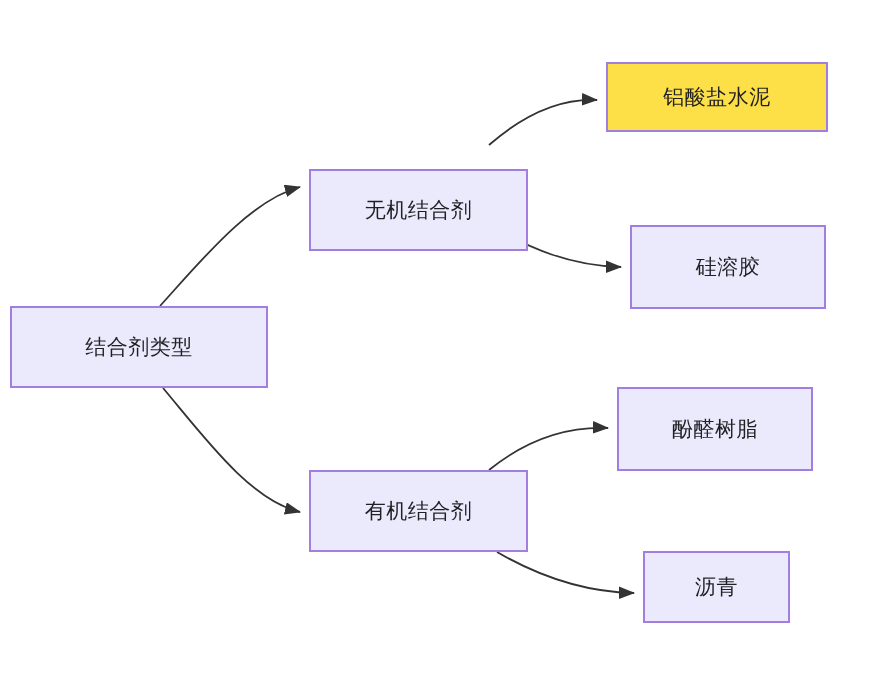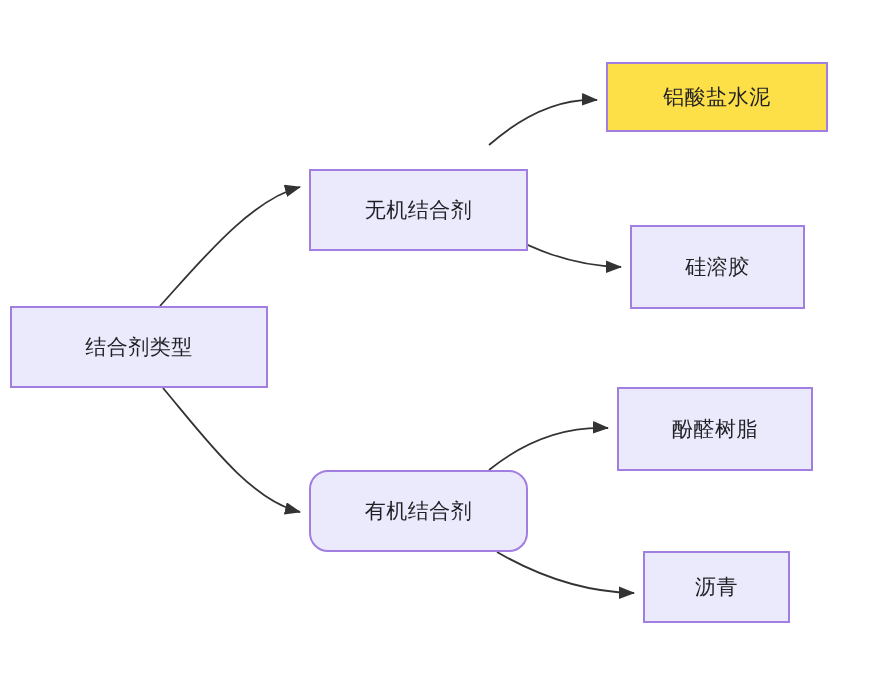--- a/index.html
+++ b/index.html
@@ -62,27 +62,27 @@
       </g>
   </svg>
 
   <div id="nodes-group">
       <div class="node" style="left: 10px; top: 306px; width: 258px; height: 82px; background: rgb(235, 234, 252); border-color: rgb(161, 126, 224); color: rgb(31, 31, 36);">
         <span class="node-label">结合剂类型</span>
       </div>
       <div class="node" style="left: 309px; top: 145px; width: 219px; height: 82px; background: rgb(235, 234, 252); border-color: rgb(161, 126, 224); color: rgb(31, 31, 36); margin-top: 24px;">
         <span class="node-label">无机结合剂</span>
       </div>
-      <div class="node" style="left: 309px; top: 470px; width: 219px; height: 82px; background: rgb(235, 234, 252); border-color: rgb(161, 126, 224); color: rgb(31, 31, 36); border-radius: 19px;">
+      <div class="node" style="left: 309px; top: 470px; width: 219px; height: 82px; background: rgb(235, 234, 252); border-color: rgb(161, 126, 224); color: rgb(31, 31, 36);">
         <span class="node-label">有机结合剂</span>
       </div>
       <div class="node" style="left: 606px; top: 62px; width: 222px; height: 70px; background: #fde047; border-color: rgb(161, 126, 224); color: rgb(31, 31, 36);">
         <span class="node-label">铝酸盐水泥</span>
       </div>
-      <div class="node" style="left: 630px; top: 225px; width: 175px; height: 84px; background: rgb(235, 234, 252); border-color: rgb(161, 126, 224); color: rgb(31, 31, 36);">
+      <div class="node" style="left: 630px; top: 225px; width: 196px; height: 84px; background: rgb(235, 234, 252); border-color: rgb(161, 126, 224); color: rgb(31, 31, 36);">
         <span class="node-label">硅溶胶</span>
       </div>
       <div class="node" style="left: 617px; top: 387px; width: 196px; height: 84px; background: rgb(235, 234, 252); border-color: rgb(161, 126, 224); color: rgb(31, 31, 36);">
         <span class="node-label">酚醛树脂</span>
       </div>
       <div class="node" style="left: 643px; top: 551px; width: 147px; height: 72px; background: rgb(235, 234, 252); border-color: rgb(161, 126, 224); color: rgb(31, 31, 36);">
         <span class="node-label">沥青</span>
       </div>
     </div>
 

